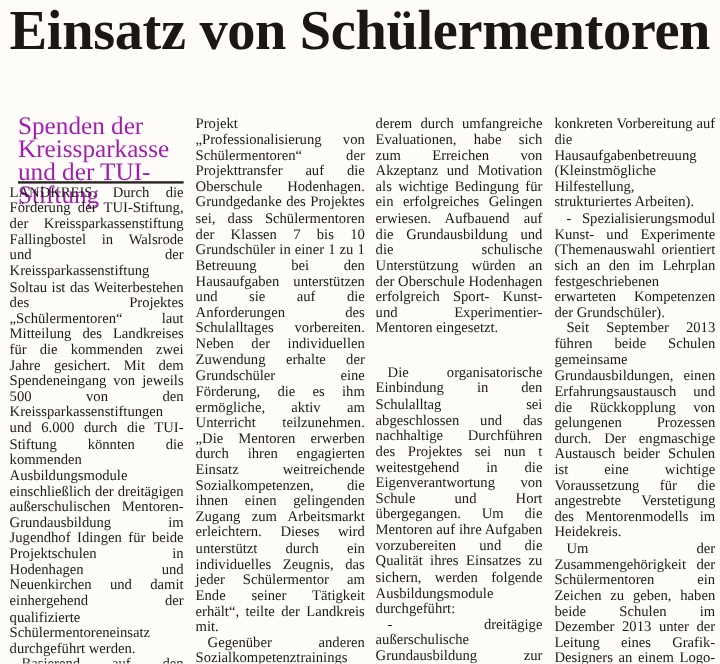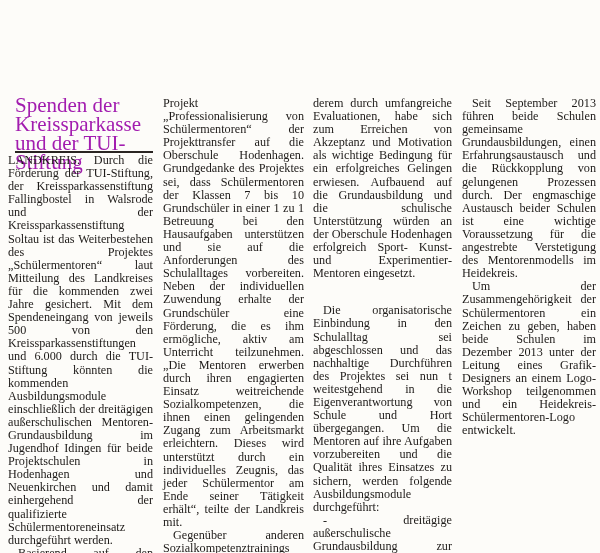--- a/index.html
+++ b/index.html
@@ -16,20 +16,21 @@
   .sub{position:absolute;left:15px;top:96px;width:140px;font-size:21px;line-height:19px;color:#a21caf;}
   .rule{position:absolute;left:15px;top:151px;width:138px;height:2px;background:#2a2522;}
   .subhead2{font-weight:bold;font-size:12.5px;line-height:13.5px;margin:0 0 0 6px;text-align:left;}
   .gap{height:14px;}
   .gap2{height:10px;}
 </style>
 </head>
 <body>
 
 <div class="headline">
+  <div>Einsatz von Schülermentoren</div>
 </div>
 
 <div class="sub">Spenden der Kreissparkasse und der TUI-Stiftung</div>
 <div class="rule"></div>
 
 <div class="col c1">
   <p>LANDKREIS. Durch die Förderung der TUI-Stiftung, der Kreissparkassenstiftung Fallingbostel in Walsrode und der Kreissparkassenstiftung Soltau ist das Weiterbestehen des Projektes „Schülermentoren“ laut Mitteilung des Landkreises für die kommenden zwei Jahre gesichert. Mit dem Spendeneingang von jeweils 500 von den Kreissparkassenstiftungen und 6.000 durch die TUI-Stiftung könnten die kommenden Ausbildungsmodule einschließlich der dreitägigen außerschulischen Mentoren-Grundausbildung im Jugendhof Idingen für beide Projektschulen in Hodenhagen und Neuenkirchen und damit einhergehend der qualifizierte Schülermentoreneinsatz durchgeführt werden.</p>
   <p class="indent">Basierend auf den Erfahrungen und Professionalisierungsprozessen des Einsatzes von Schülermentoren an der Pilotschule in Neuenkirchen startete 2013 im Rahmen der zweiten „Lernen vor Ort“-Förderphase mit dem</p>
 </div>
 
@@ -42,15 +43,17 @@
 <div class="col c3">
   <p>derem durch umfangreiche Evaluationen, habe sich zum Erreichen von Akzeptanz und Motivation als wichtige Bedingung für ein erfolgreiches Gelingen erwiesen. Aufbauend auf die Grundausbildung und die schulische Unterstützung würden an der Oberschule Hodenhagen erfolgreich Sport- Kunst- und Experimentier-Mentoren eingesetzt.</p>
   <div class="gap"></div>
   <div class="gap2"></div>
   <p class="indent">Die organisatorische Einbindung in den Schulalltag sei abgeschlossen und das nachhaltige Durchführen des Projektes sei nun t weitestgehend in die Eigenverantwortung von Schule und Hort übergegangen. Um die Mentoren auf ihre Aufgaben vorzubereiten und die Qualität ihres Einsatzes zu sichern, werden folgende Ausbildungsmodule durchgeführt:</p>
   <p class="indent">- dreitägige außerschulische Grundausbildung zur Förderung der Persönlichkeits-entwicklung der Mentoren (inklusive Erwerb einer Fortbildungsbestätigung).</p>
 
 </div>
 
 <div class="col c4">
+  <p>konkreten Vorbereitung auf die Hausaufgabenbetreuung (Kleinstmögliche Hilfestellung, strukturiertes Arbeiten).</p>
+  <p class="indent">- Spezialisierungsmodul Kunst- und Experimente (Themenauswahl orientiert sich an den im Lehrplan festgeschriebenen erwarteten Kompetenzen der Grundschüler).</p>
   <p class="indent">Seit September 2013 führen beide Schulen gemeinsame Grundausbildungen, einen Erfahrungsaustausch und die Rückkopplung von gelungenen Prozessen durch. Der engmaschige Austausch beider Schulen ist eine wichtige Voraussetzung für die angestrebte Verstetigung des Mentorenmodells im Heidekreis.</p>
   <p class="indent">Um der Zusammengehörigkeit der Schülermentoren ein Zeichen zu geben, haben beide Schulen im Dezember 2013 unter der Leitung eines Grafik-Designers an einem Logo-Workshop teilgenommen und ein Heidekreis-Schülermentoren-Logo entwickelt.</p>
 </div>
 
 </body></html>

